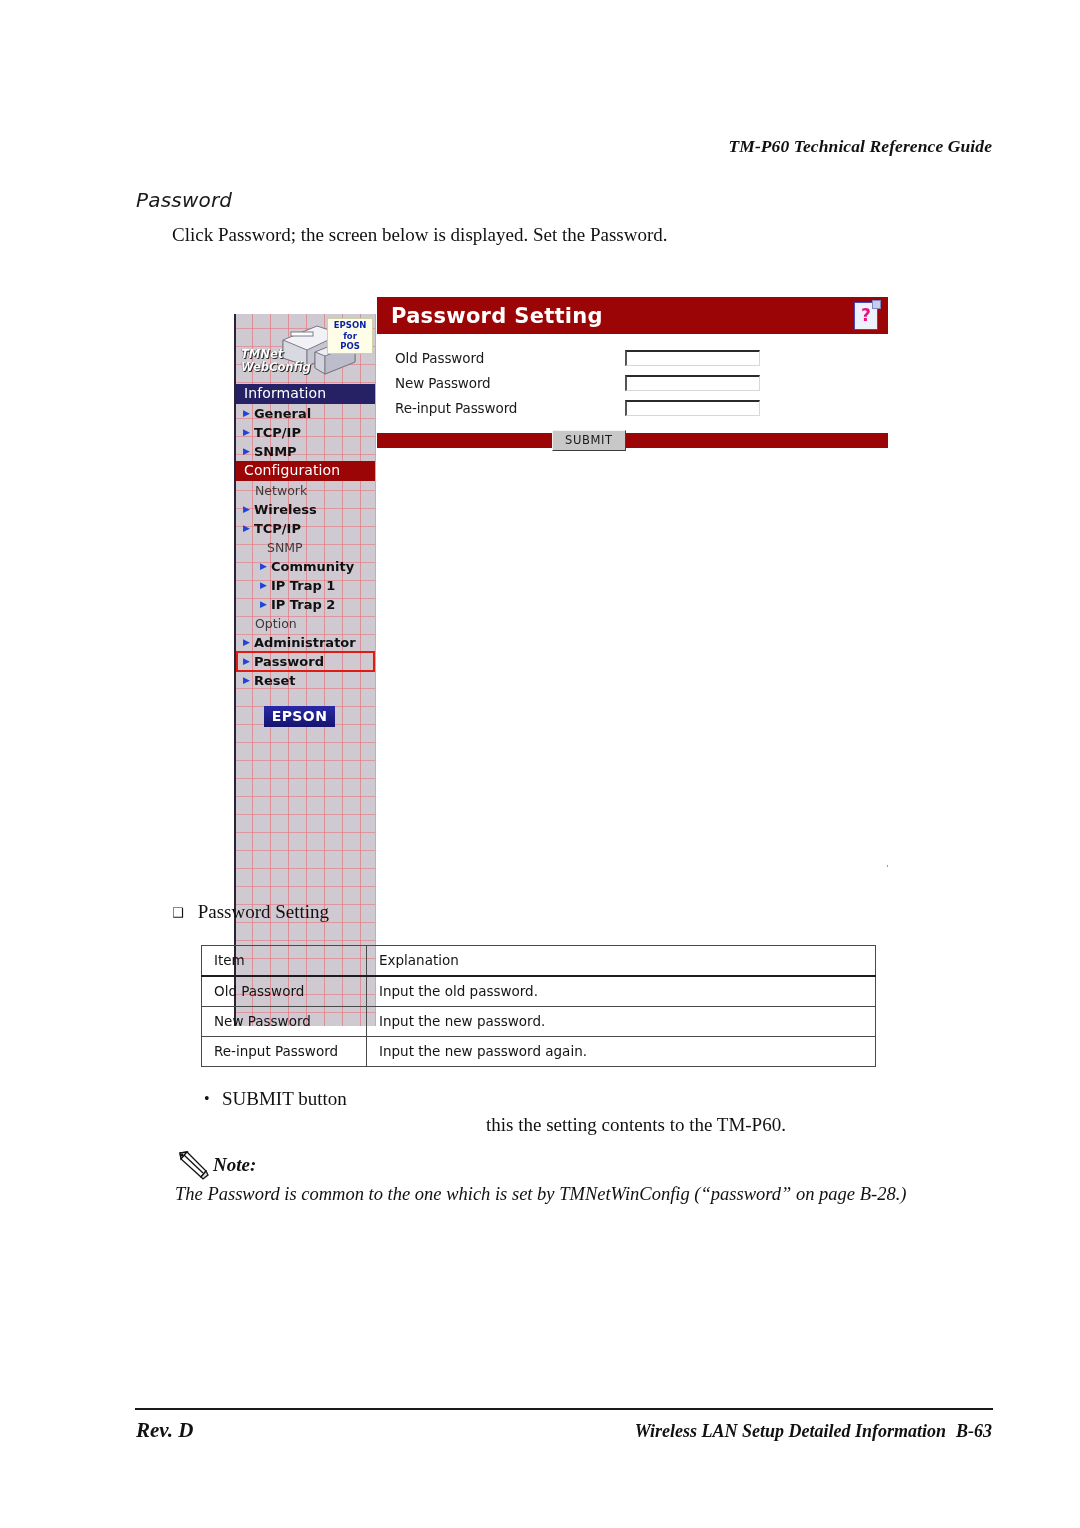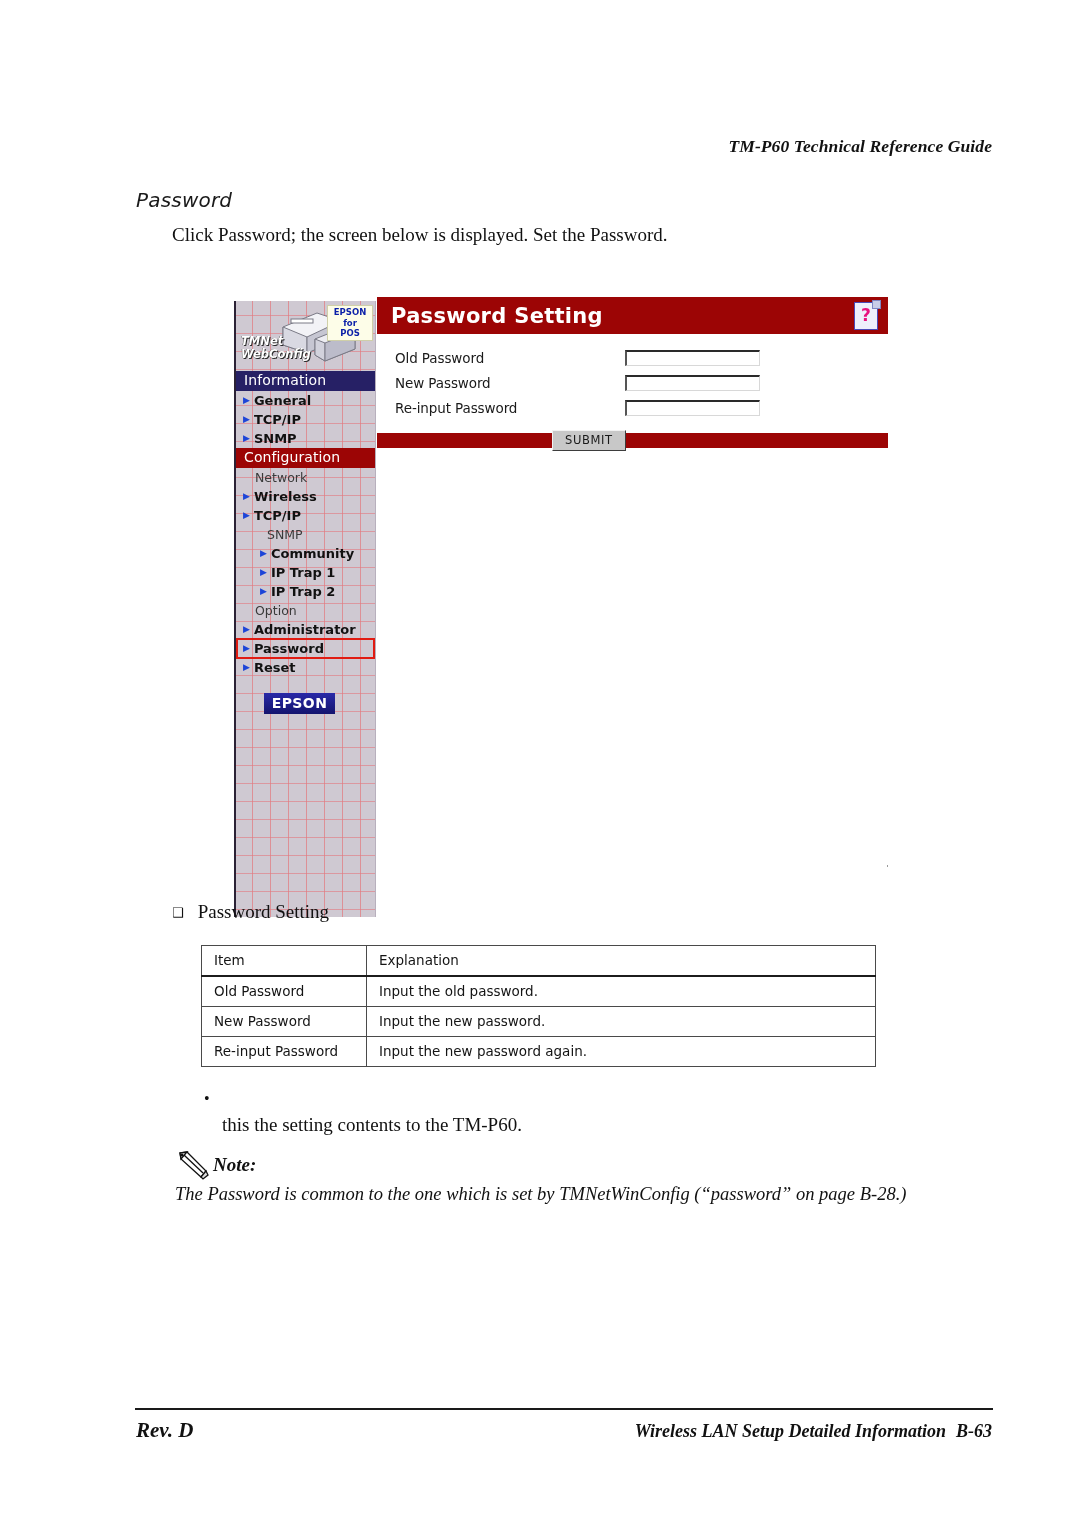--- a/index.html
+++ b/index.html
@@ -64,24 +64,24 @@
     top: 0;
     right: 0;
     width: 1px;
     height: 100%;
     background: repeating-linear-gradient(to bottom, #9a9a9a 0 2px, transparent 2px 4px);
   }
 
   
   .wc-sidebar {
     position: absolute;
-    top: 4px;
+    top: 17px;
     left: 0;
     width: 142px;
-    height: 616px;
+    height: 712px;
     background-color: #cfc9d2;
     background-image:
       linear-gradient(to right, rgba(226,122,128,0.72) 1px, transparent 1px),
       linear-gradient(to bottom, rgba(226,122,128,0.62) 1px, transparent 1px);
     background-size: 18px 18px;
     background-position: -2px -4px;
     border-left: 2px solid #2b2235;
     border-right: 1px solid #b8b0bd;
     box-sizing: border-box;
     overflow: hidden;
@@ -573,20 +573,21 @@
     <tr>
       <td class="col-item">Re-input Password</td>
       <td>Input the new password again.</td>
     </tr>
   </tbody>
 </table>
 
 <div class="submit-note">
   <div class="row">
     <span class="dot">•</span>
+    <span class="term">SUBMIT button</span>
     <span class="desc">
       <br>
       <span>this the setting contents to the TM-P60.</span>
     </span>
   </div>
 </div>
 
 <div class="note-block">
   <div class="note-label-line">
     <svg class="pencil-icon" viewBox="0 0 34 30">

